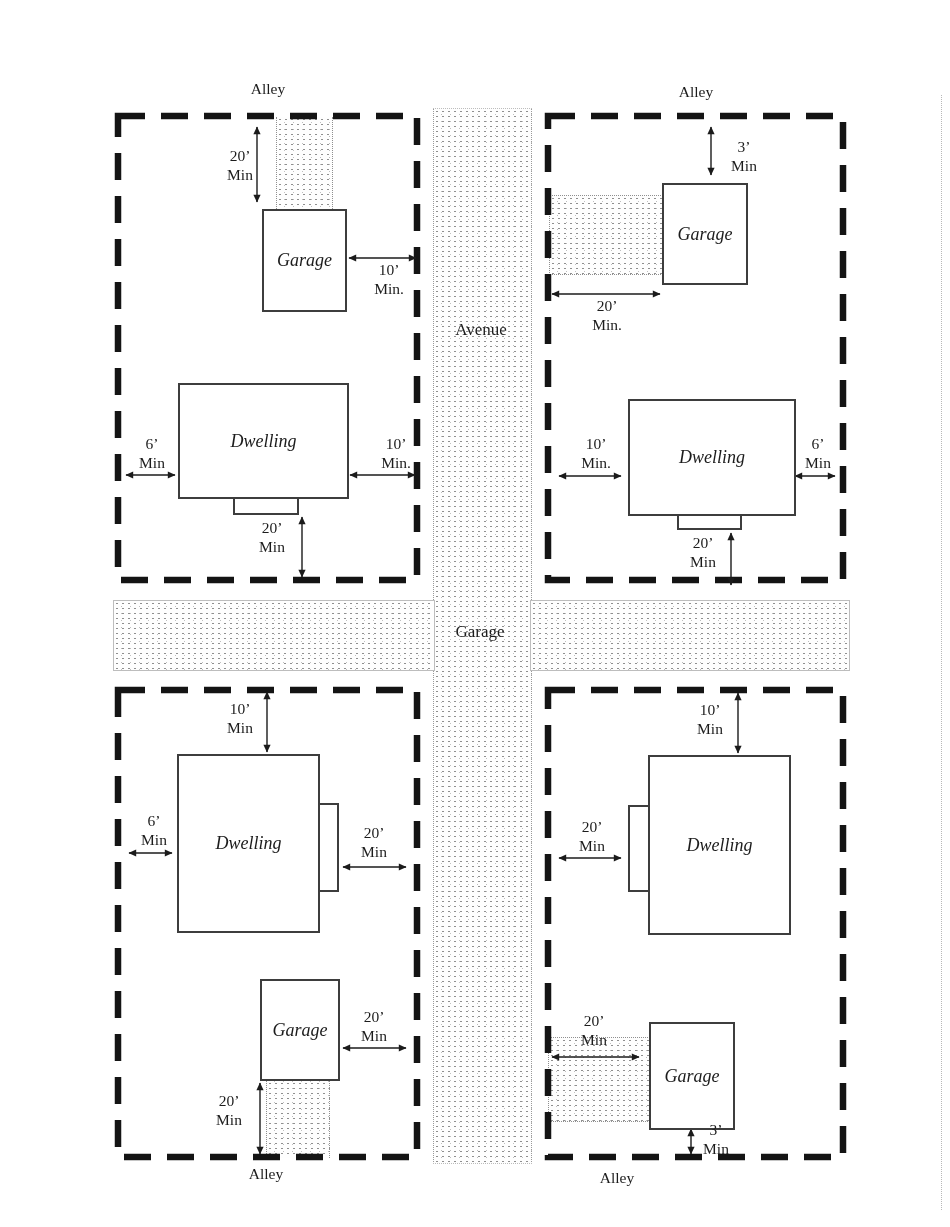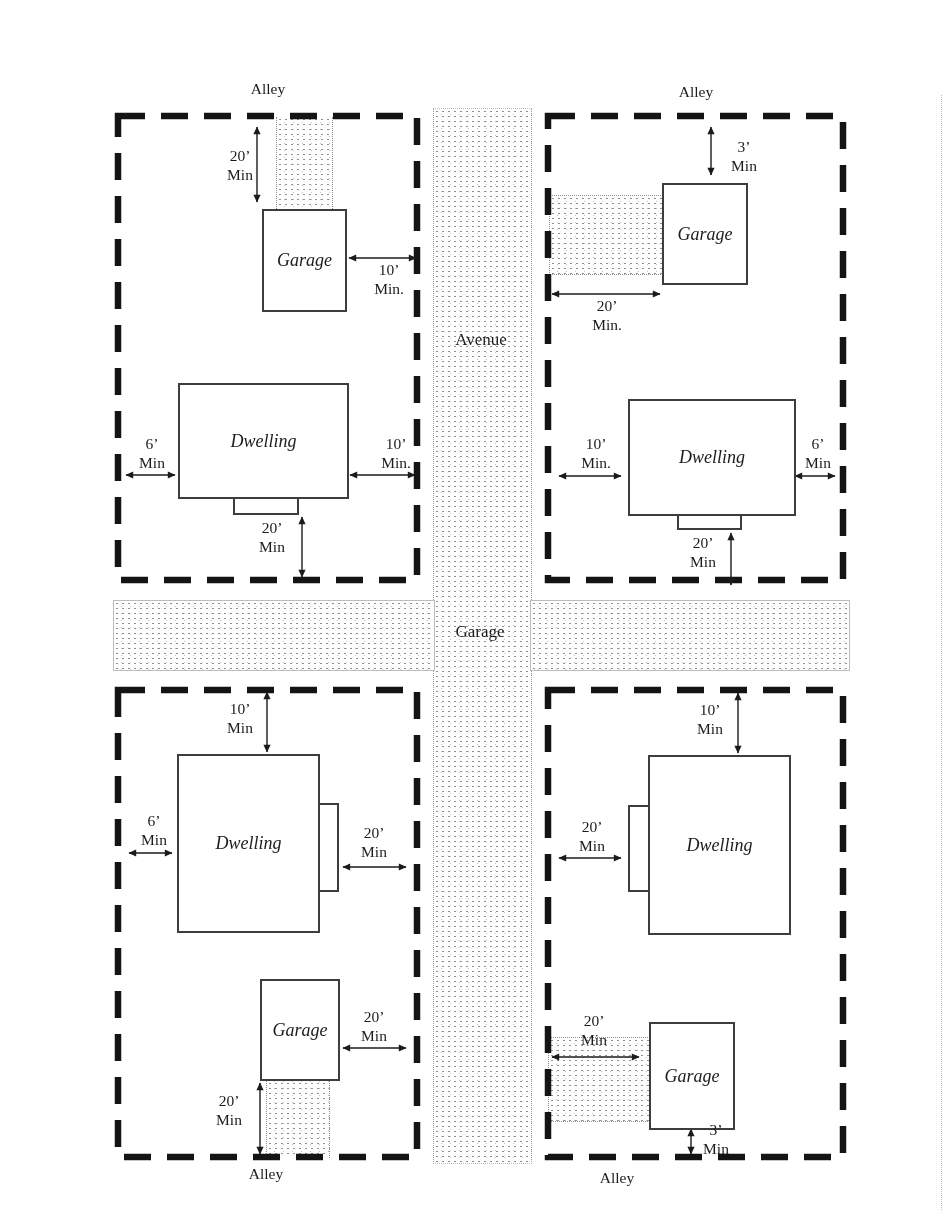--- a/index.html
+++ b/index.html
@@ -98,21 +98,21 @@
   </div>
 
   <div class="bldg" style="left:628px;top:805px;width:20px;height:83px;"></div>
   <div class="bldg" style="left:648px;top:755px;width:139px;height:176px;">
     <span class="bldg-label">Dwelling</span>
   </div>
   <div class="bldg" style="left:649px;top:1022px;width:82px;height:104px;">
     <span class="bldg-label">Garage</span>
   </div>
 
-  <div class="lbl road-lbl" style="left:481px;top:330px;">Avenue</div>
+  <div class="lbl road-lbl" style="left:481px;top:320px;">Avenue</div>
   <div class="lbl road-lbl" style="left:480px;top:622px;">Garage</div>
   <div class="lbl" style="left:268px;top:80px;">Alley</div>
   <div class="lbl" style="left:696px;top:83px;">Alley</div>
   <div class="lbl" style="left:266px;top:1165px;">Alley</div>
   <div class="lbl" style="left:617px;top:1169px;">Alley</div>
 
   <div class="lbl" style="left:240px;top:147px;">
     <span>20’</span><br>
     <span>Min</span>
   </div>

